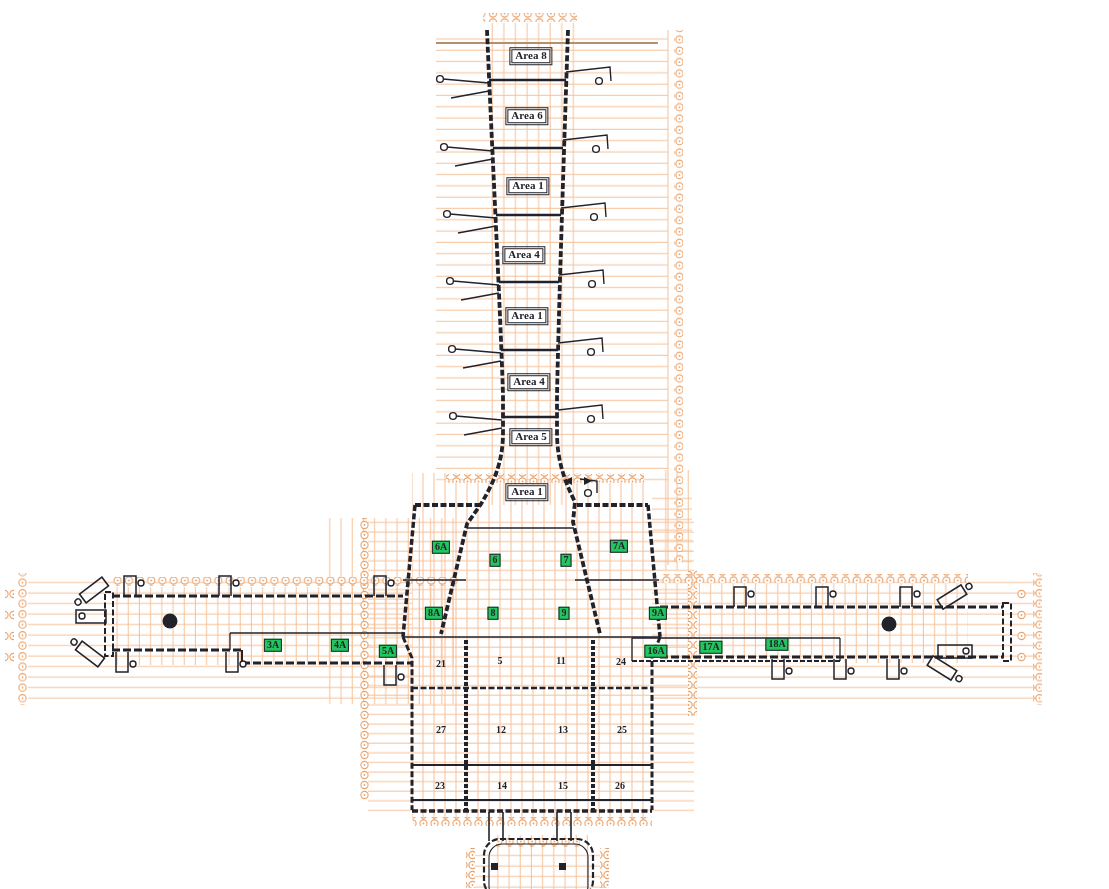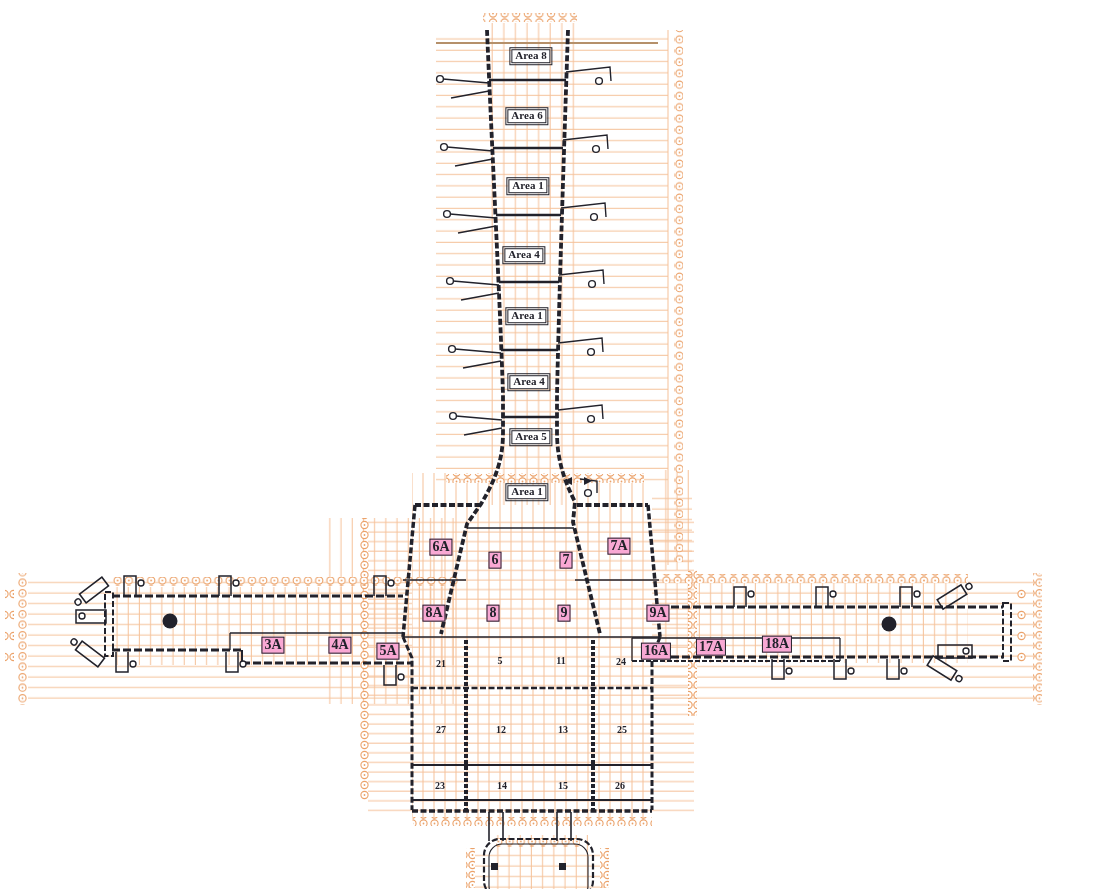--- a/index.html
+++ b/index.html
@@ -10,21 +10,21 @@
   .bc{fill:#fff;stroke:var(--bubble,#eba26a);stroke-width:1.1;}
   .bd{fill:var(--bubble,#eba26a);}
   .ink{stroke:var(--ink,#22222b);fill:none;stroke-linecap:butt;}
   .inkf{fill:var(--ink,#22222b);stroke:none;}
   .inkc{fill:#fff;stroke:var(--ink,#22222b);stroke-width:1.4;}
   .hatch{stroke-dasharray:6 2.5;}
   .lbl{position:absolute;transform:translate(-50%,-50%);color:var(--ink,#22222b);
        font-weight:700;white-space:nowrap;line-height:1.05;z-index:5;}
   .area-box{font-size:11px;background:#fff;border:1.5px solid var(--ink,#22222b);
        outline:1px solid var(--ink,#22222b);outline-offset:1px;padding:0 3px;}
-  .zone-box{font-size:14px;background:#f9a8d4;border:1.3px solid var(--ink,#22222b);
+  .zone-box{font-size:10px;background:#22c55e;border:1.3px solid var(--ink,#22222b);
        padding:0 2px;}
   .room-num{font-size:10px;}
 </style>
 </head>
 <body>
 
 <div id="plan">
 
 <svg width="1109" height="889" viewBox="0 0 1109 889">
   <defs>

